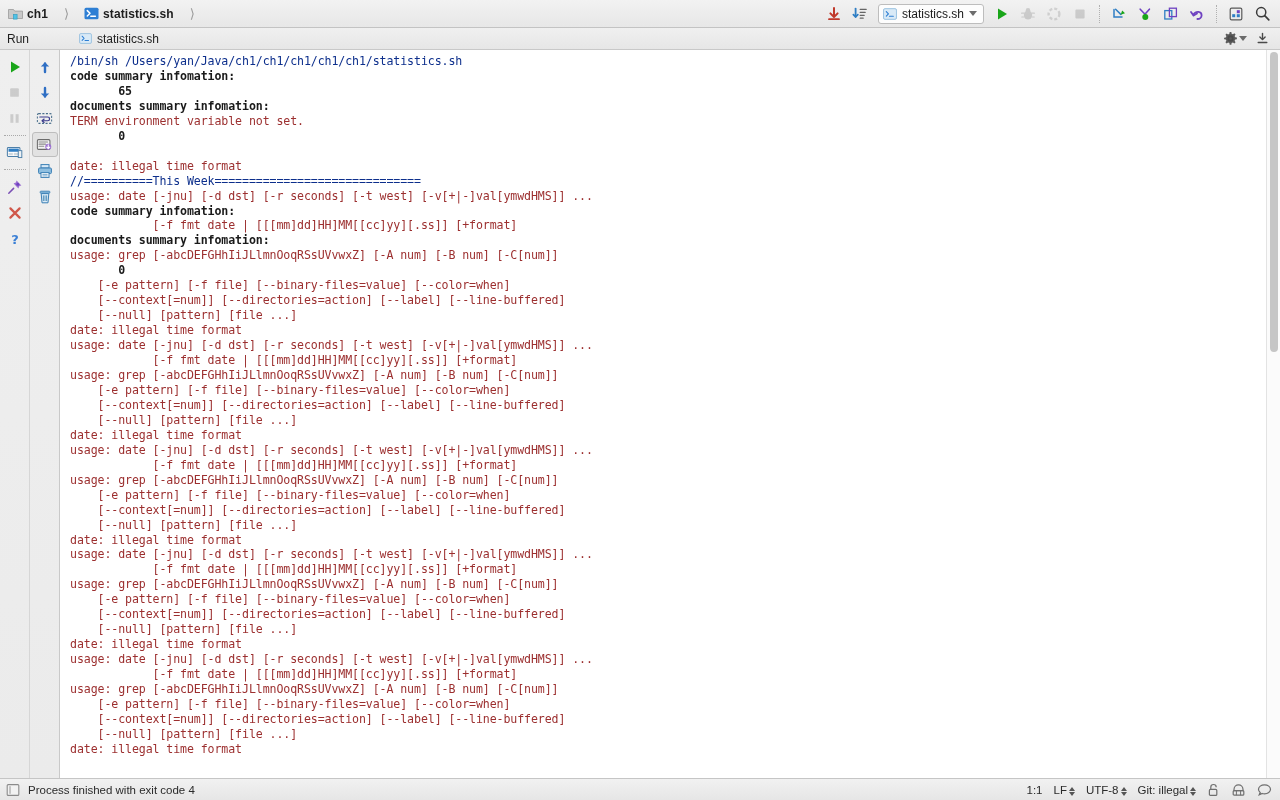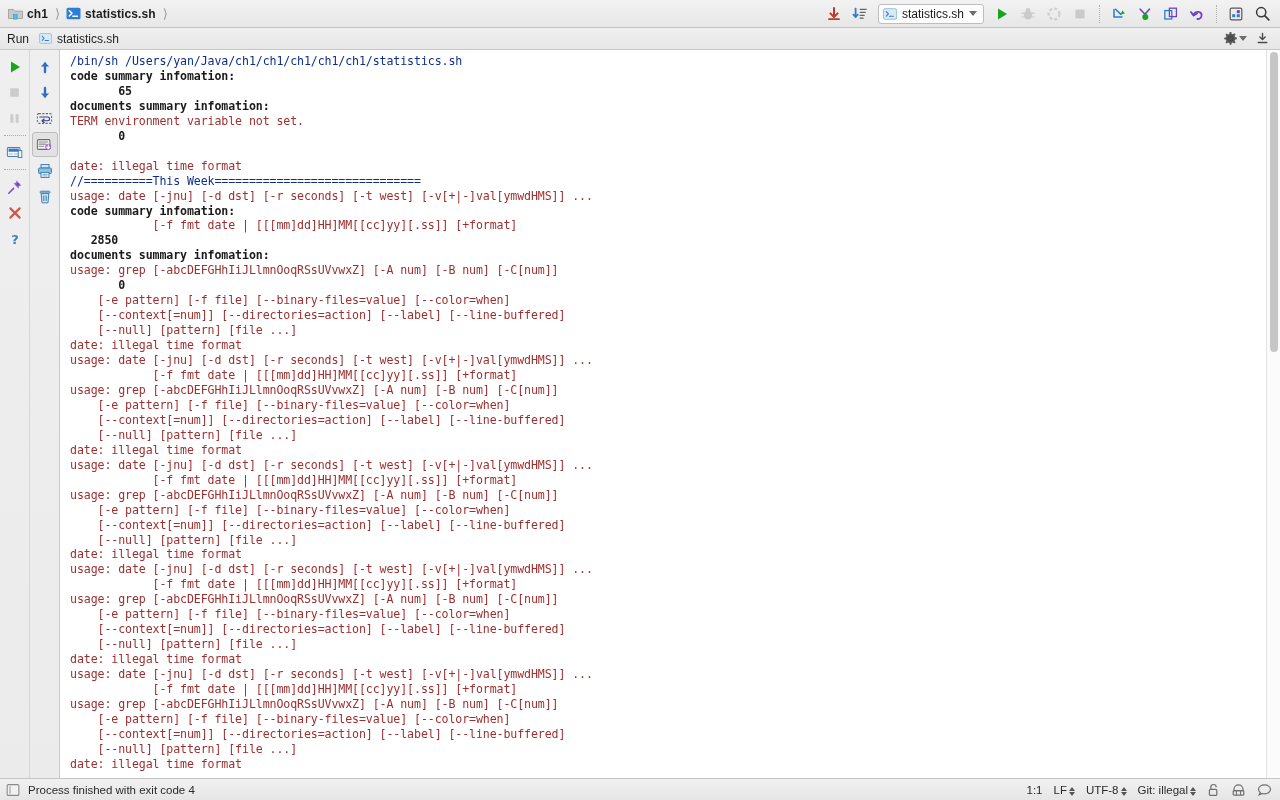--- a/index.html
+++ b/index.html
@@ -14,21 +14,21 @@
   #app { width: 1280px; height: 800px; position: relative; display: flex; flex-direction: column; }
 
   
   .topbar {
     height: 28px; min-height: 28px;
     background: linear-gradient(#f2f2f2, #e7e7e7);
     border-bottom: 1px solid #c3c3c3;
     display: flex; align-items: center;
     padding: 0 6px;
   }
-  .crumbs { display: flex; align-items: center; gap: 0px; justify-content: center; }
+  .crumbs { display: flex; align-items: center; gap: 9px; justify-content: center; }
   .crumb { display: flex; align-items: center; gap: 4px; padding: 0 2px; }
   .crumb-label { font-size: 12px; color: #1d1d1d; font-weight: bold; letter-spacing: .1px; }
   .crumb-sep { color: #9a9a9a; font-size: 13px; margin: 0 4px 0 5px; font-weight: 300; }
   .ic { display: inline-block; vertical-align: middle; line-height: 0; }
 
   .topbar-spacer { flex: 1; }
   .topbar-right { display: flex; align-items: center; gap: 2px; }
   .tb-btn {
     width: 24px; height: 22px; display: flex; align-items: center; justify-content: center;
     border-radius: 3px;
@@ -44,21 +44,21 @@
   .runsel-label { font-size: 12px; color: #1a1a1a; }
   .caret-dn { width:0;height:0;border-left:4px solid transparent;border-right:4px solid transparent;border-top:5px solid #6b6b6b; }
 
   
   .runtab {
     height: 22px; min-height: 22px;
     background: linear-gradient(#f0f0f0, #e6e6e6);
     border-bottom: 1px solid #c8c8c8;
     display: flex; align-items: center;
     padding: 0 6px 0 7px;
-    font-size: 12px; color: #1f1f1f;
+    font-size: 12px; color: #1f1f1f; gap: 40px;
   }
   .runtab-title { margin-right: 10px; }
   .runtab-tab { display: flex; align-items: center; gap: 5px; }
   .runtab-right { margin-left: auto; display: flex; align-items: center; gap: 3px; }
 
   
   .body { flex: 1; display: flex; min-height: 0; position: relative; background: #fff; }
 
   .gutter {
     width: 60px; min-width: 60px;
@@ -450,21 +450,20 @@
           <div class="cline c-black">       65</div>
           <div class="cline c-black">documents summary infomation:</div>
           <div class="cline c-red">TERM environment variable not set.</div>
           <div class="cline c-black">       0</div>
           <div class="cline c-black">&nbsp;</div>
           <div class="cline c-red">date: illegal time format</div>
           <div class="cline c-blue">//==========This Week==============================</div>
           <div class="cline c-red">usage: date [-jnu] [-d dst] [-r seconds] [-t west] [-v[+|-]val[ymwdHMS]] ...</div>
           <div class="cline c-black">code summary infomation:</div>
           <div class="cline c-red">            [-f fmt date | [[[mm]dd]HH]MM[[cc]yy][.ss]] [+format]</div>
-          <div class="cline c-black">   2850</div>
           <div class="cline c-black">documents summary infomation:</div>
           <div class="cline c-red">usage: grep [-abcDEFGHhIiJLlmnOoqRSsUVvwxZ] [-A num] [-B num] [-C[num]]</div>
           <div class="cline c-black">       0</div>
           <div class="cline c-red">    [-e pattern] [-f file] [--binary-files=value] [--color=when]</div>
           <div class="cline c-red">    [--context[=num]] [--directories=action] [--label] [--line-buffered]</div>
           <div class="cline c-red">    [--null] [pattern] [file ...]</div>
           <div class="cline c-red">date: illegal time format</div>
           <div class="cline c-red">usage: date [-jnu] [-d dst] [-r seconds] [-t west] [-v[+|-]val[ymwdHMS]] ...</div>
           <div class="cline c-red">            [-f fmt date | [[[mm]dd]HH]MM[[cc]yy][.ss]] [+format]</div>
           <div class="cline c-red">usage: grep [-abcDEFGHhIiJLlmnOoqRSsUVvwxZ] [-A num] [-B num] [-C[num]]</div>

